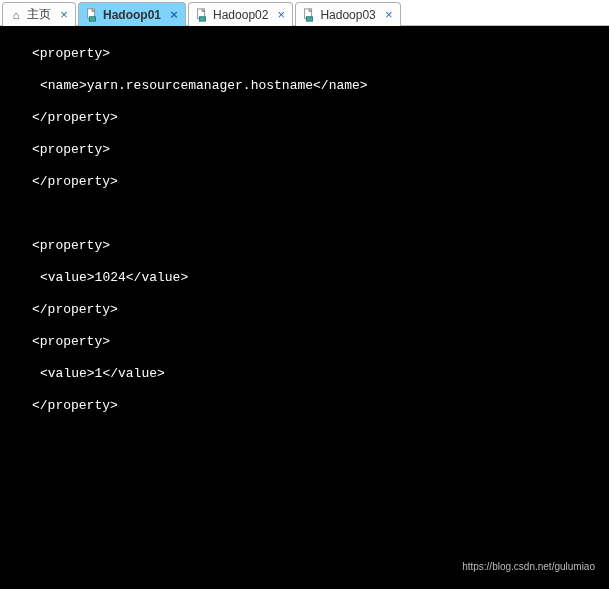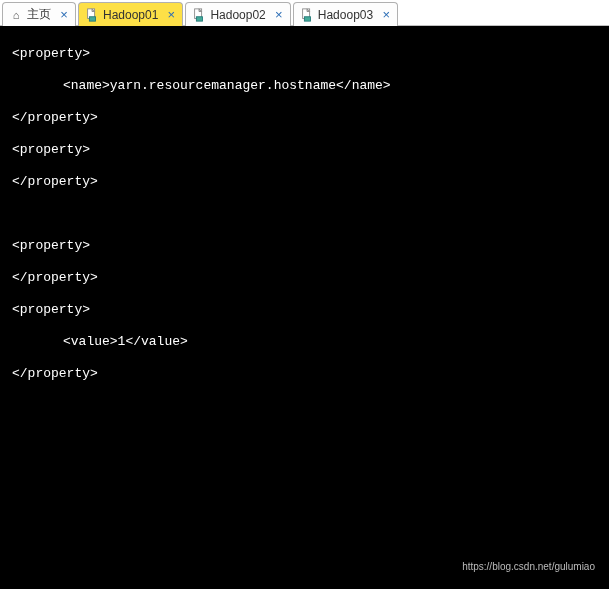--- a/index.html
+++ b/index.html
@@ -26,22 +26,22 @@
       border: 1px solid #b0b0b0;
       border-bottom: none;
       border-radius: 4px 4px 0 0;
       background: #fdfdfd;
       font-size: 12px;
       color: #333;
       cursor: pointer;
       height: 24px;
     }
     .tab.active {
-      background: #fde047;
-      font-weight: normal;
+      background: #7dd3fc;
+      font-weight: bold;
     }
     .tab-icon {
       width: 14px;
       height: 14px;
       margin-right: 4px;
       display: flex;
       align-items: center;
       justify-content: center;
       font-size: 11px;
     }
@@ -72,22 +72,22 @@
       font-size: 13px;
       padding: 4px 0 4px 0;
       height: 563px;
       white-space: pre;
       line-height: 16px;
       position: relative;
     }
     .line {
       white-space: pre;
     }
-    .ind1 { padding-left: 12px; }
-    .ind2 { padding-left: 63px; }
+    .ind1 { padding-left: 32px; }
+    .ind2 { padding-left: 40px; }
     .watermark {
       position: absolute;
       right: 14px;
       bottom: 14px;
       color: #bbb;
       font-family: Arial, sans-serif;
       font-size: 10px;
     }
   </style>
 </head>
@@ -129,20 +129,21 @@
 </div>
 
 <div class="editor">
 <div class="line ind1">&lt;property&gt;</div>
 <div class="line ind2">&lt;name&gt;yarn.resourcemanager.hostname&lt;/name&gt;</div>
 <div class="line ind1">&lt;/property&gt;</div>
 <div class="line ind1">&lt;property&gt;</div>
 <div class="line ind1">&lt;/property&gt;</div>
 <div class="line"> </div>
 <div class="line ind1">&lt;property&gt;</div>
+<div class="line ind2">&lt;value&gt;1024&lt;/value&gt;</div>
 <div class="line ind1">&lt;/property&gt;</div>
 <div class="line ind1">&lt;property&gt;</div>
 <div class="line ind2">&lt;value&gt;1&lt;/value&gt;</div>
 <div class="line ind1">&lt;/property&gt;</div>
 
 
 
 
 
 

